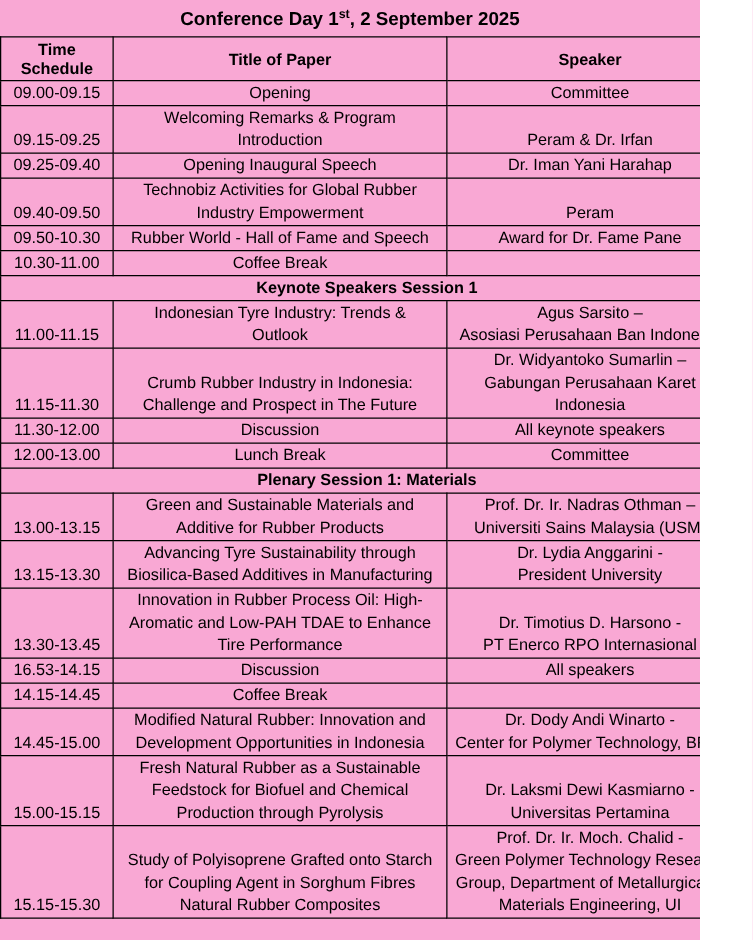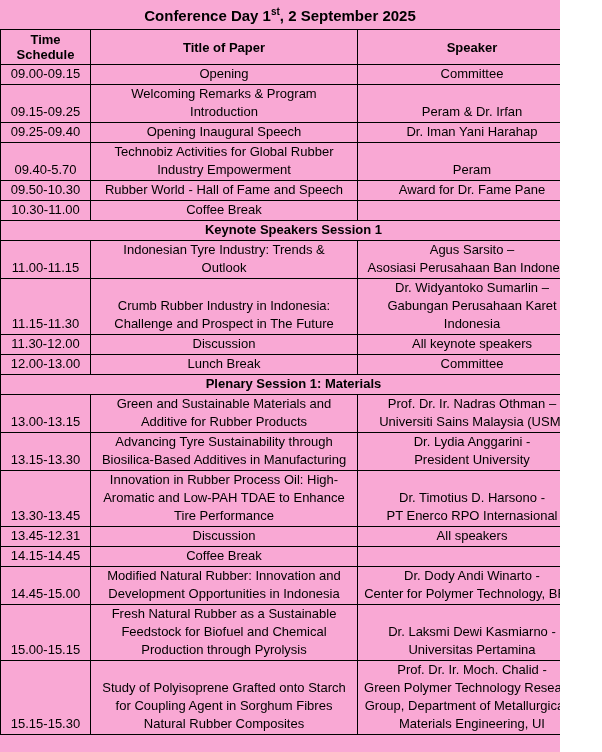--- a/index.html
+++ b/index.html
@@ -94,21 +94,21 @@
           <td class="title">Welcoming Remarks &amp; Program
 Introduction</td>
           <td class="speaker">Peram &amp; Dr. Irfan</td>
         </tr>
         <tr>
           <td class="time">09.25-09.40</td>
           <td class="title">Opening Inaugural Speech</td>
           <td class="speaker">Dr. Iman Yani Harahap</td>
         </tr>
         <tr>
-          <td class="time">09.40-5.70</td>
+          <td class="time">09.40-09.50</td>
           <td class="title">Technobiz Activities for Global Rubber
 Industry Empowerment</td>
           <td class="speaker">Peram</td>
         </tr>
         <tr>
           <td class="time">09.50-10.30</td>
           <td class="title">Rubber World - Hall of Fame and Speech</td>
           <td class="speaker">Award for Dr. Fame Pane</td>
         </tr>
         <tr>
@@ -162,21 +162,21 @@
         </tr>
         <tr>
           <td class="time">13.30-13.45</td>
           <td class="title">Innovation in Rubber Process Oil: High-
 Aromatic and Low-PAH TDAE to Enhance
 Tire Performance</td>
           <td class="speaker">Dr. Timotius D. Harsono -
 PT Enerco RPO Internasional</td>
         </tr>
         <tr>
-          <td class="time">13.45-12.31</td>
+          <td class="time">16.53-14.15</td>
           <td class="title">Discussion</td>
           <td class="speaker">All speakers</td>
         </tr>
         <tr>
           <td class="time">14.15-14.45</td>
           <td class="title">Coffee Break</td>
           <td class="speaker"></td>
         </tr>
         <tr>
           <td class="time">14.45-15.00</td>

